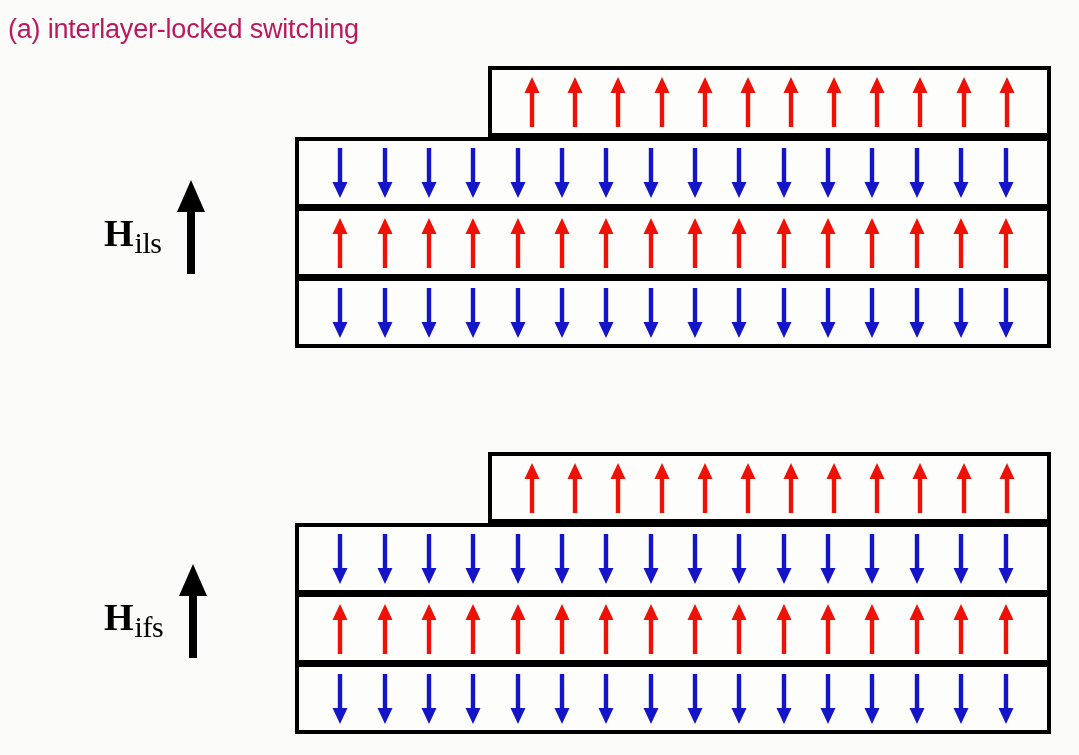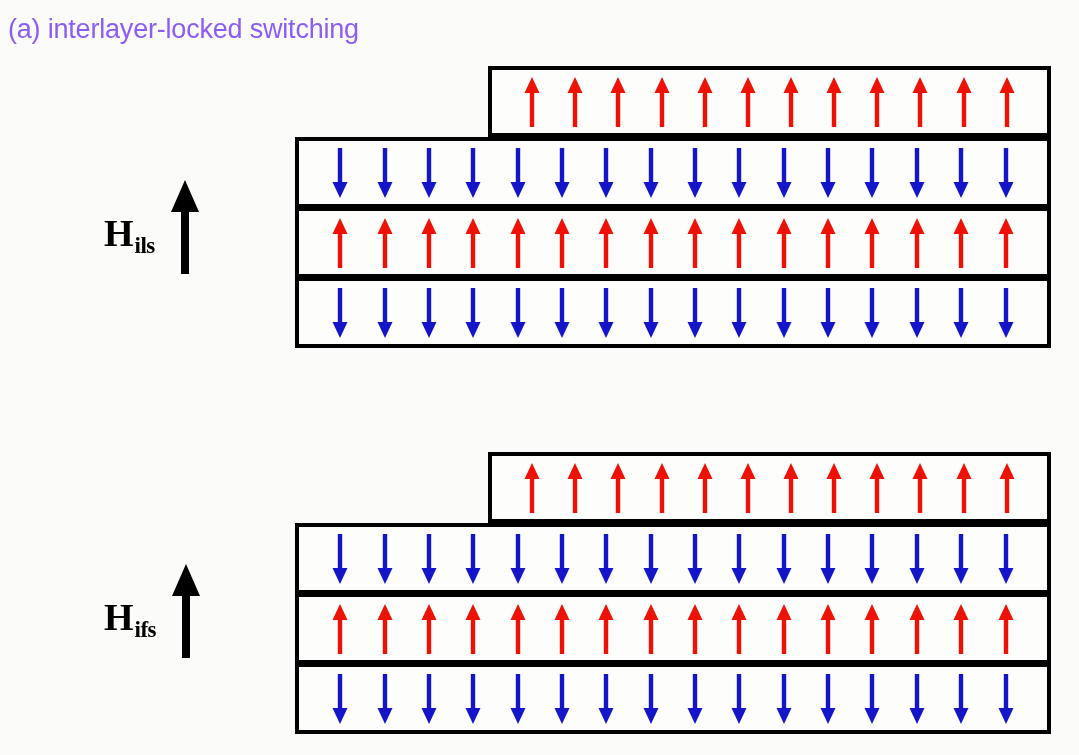--- a/index.html
+++ b/index.html
@@ -12,40 +12,40 @@
     overflow:hidden;
     -webkit-font-smoothing:antialiased;
   }
   .canvas{position:absolute;inset:0;}
 
   
   .caption{
     position:absolute;
     font-family:"Liberation Sans", sans-serif;
     font-size:27px;
-    color:#8b5cf6;
+    color:#be185d;
     letter-spacing:-0.2px;
     white-space:nowrap;
   }
 
   
   .field-group{position:absolute;display:flex;align-items:center;}
   .field-label{
     font-family:"Liberation Serif", serif;
     font-weight:bold;
     font-size:38px;
     color:#000;
     line-height:1;
     white-space:nowrap;
     display:flex;
     align-items:baseline;
   }
   .field-label .sub{
-    font-size:23px;
-    font-weight:bold;
+    font-size:30px;
+    font-weight:normal;
     position:relative;
     top:7px;
     left:1px;
     letter-spacing:-0.5px;
   }
   .field-arrow{
     margin-left:14px;
     position:relative;
     top:-4px;
   }

